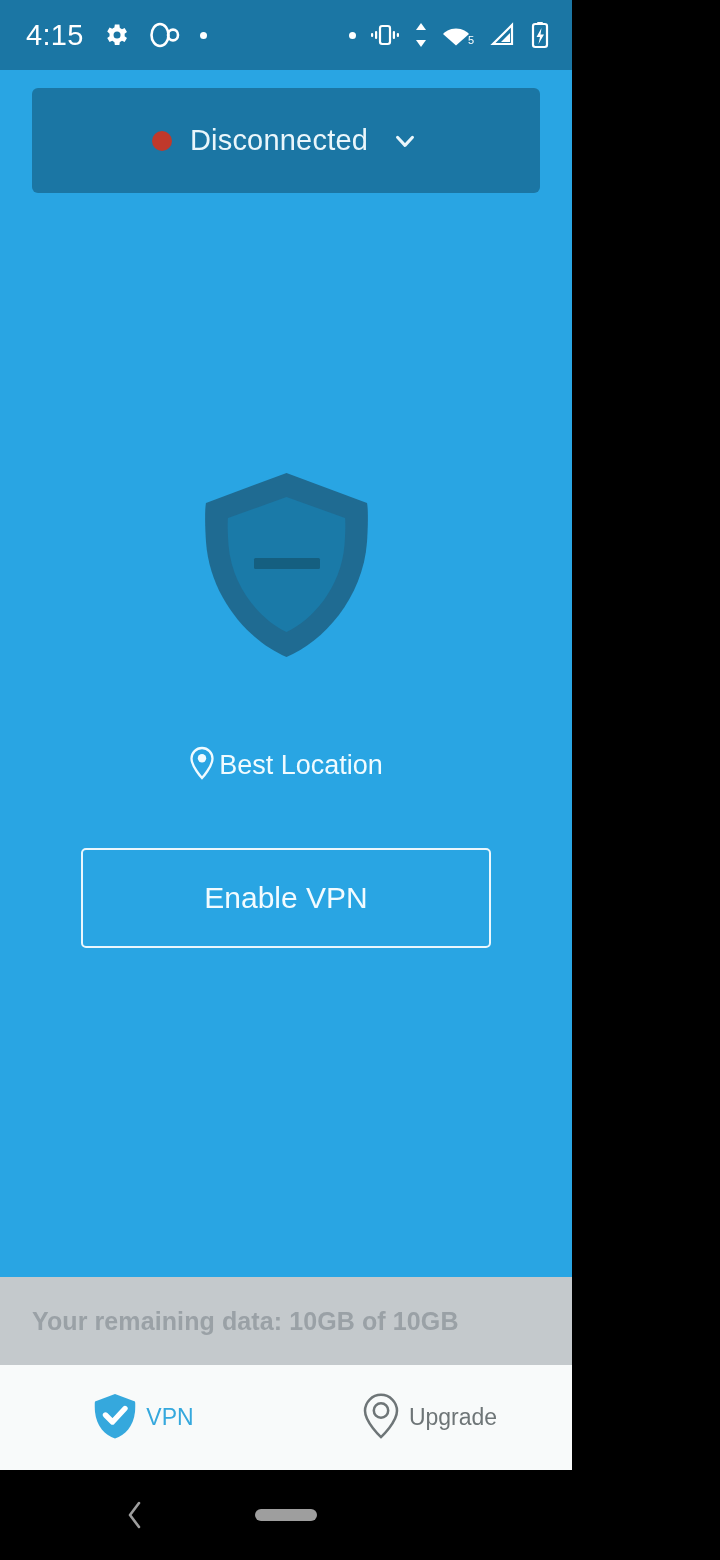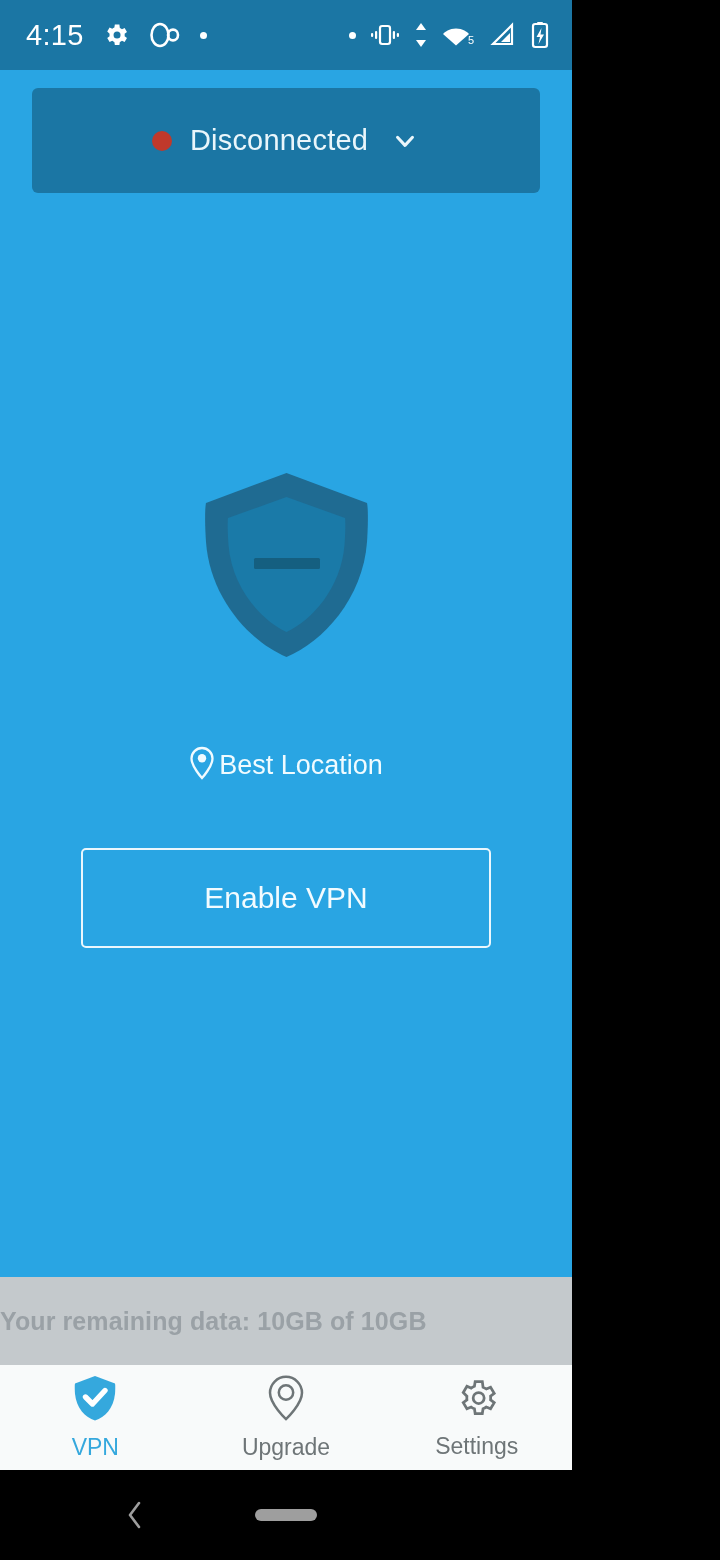--- a/index.html
+++ b/index.html
@@ -75,34 +75,35 @@
     font-family:"Liberation Sans", sans-serif;
     display:flex; align-items:center; justify-content:center;
     cursor:pointer;
   }
 
   
   .data-banner {
     flex:0 0 88px;
     background:#c4c9cc;
     display:flex; align-items:center;
+    padding-left:32px;
   }
   .data-text {
     color:#9aa1a6; font-size:25px; font-weight:bold; letter-spacing:.1px;
   }
 
   
   .tabbar {
     flex:0 0 105px;
     background:#f8fafa;
     display:flex;
   }
   .tab {
     flex:1 1 0;
-    display:flex; flex-direction:column;
+    display:flex; flex-direction:row;
     align-items:center; justify-content:center;
     gap:8px; cursor:pointer;
   }
   .tab-label { font-size:23px; color:#6e7577; }
   .tab.active .tab-label { color:#35a8dd; }
 
   
   .navbar {
     flex:0 0 90px;
     background:#000000;
@@ -230,29 +231,20 @@
     <div class="tab">
       <span>
         <svg width="40" height="48" viewBox="0 0 34 42" fill="none">
           <path d="M17 2.5 C9.3 2.5 3 8.8 3 16.5 C3 26.5 17 39.5 17 39.5 C17 39.5 31 26.5 31 16.5 C31 8.8 24.7 2.5 17 2.5 Z" stroke="#6e7577" stroke-width="2.2"></path>
           <circle cx="17" cy="16.2" r="6.3" stroke="#6e7577" stroke-width="2.2"></circle>
         </svg>
       </span>
       <span class="tab-label">Upgrade</span>
     </div>
 
-    <div class="tab">
-      <span>
-        <svg width="44" height="46" viewBox="0 0 24 24" fill="none">
-          <path d="M19.4 13a7.8 7.8 0 0 0 0-2l2-1.5-2-3.4-2.3 1a7.6 7.6 0 0 0-1.8-1L14.9 3h-3.9l-.4 2.6a7.6 7.6 0 0 0-1.8 1l-2.3-1-2 3.4L6.5 11a7.8 7.8 0 0 0 0 2l-2 1.5 2 3.4 2.3-1c.56.43 1.17.77 1.8 1l.4 2.6h3.9l.4-2.6c.63-.25 1.24-.59 1.8-1l2.3 1 2-3.4-2-1.5z" stroke="#6e7577" stroke-width="1.5"></path>
-          <circle cx="12.9" cy="12" r="3" stroke="#6e7577" stroke-width="1.5"></circle>
-        </svg>
-      </span>
-      <span class="tab-label">Settings</span>
-    </div>
 
   </div>
 
   <div class="navbar">
     <span class="nav-back">
       <svg width="26" height="34" viewBox="0 0 26 34" fill="none">
         <path d="M17 5 L8 17 L17 29" stroke="#9e9e9e" stroke-width="2.6" stroke-linecap="round" stroke-linejoin="round"></path>
       </svg>
     </span>
     <span class="nav-pill"></span>

